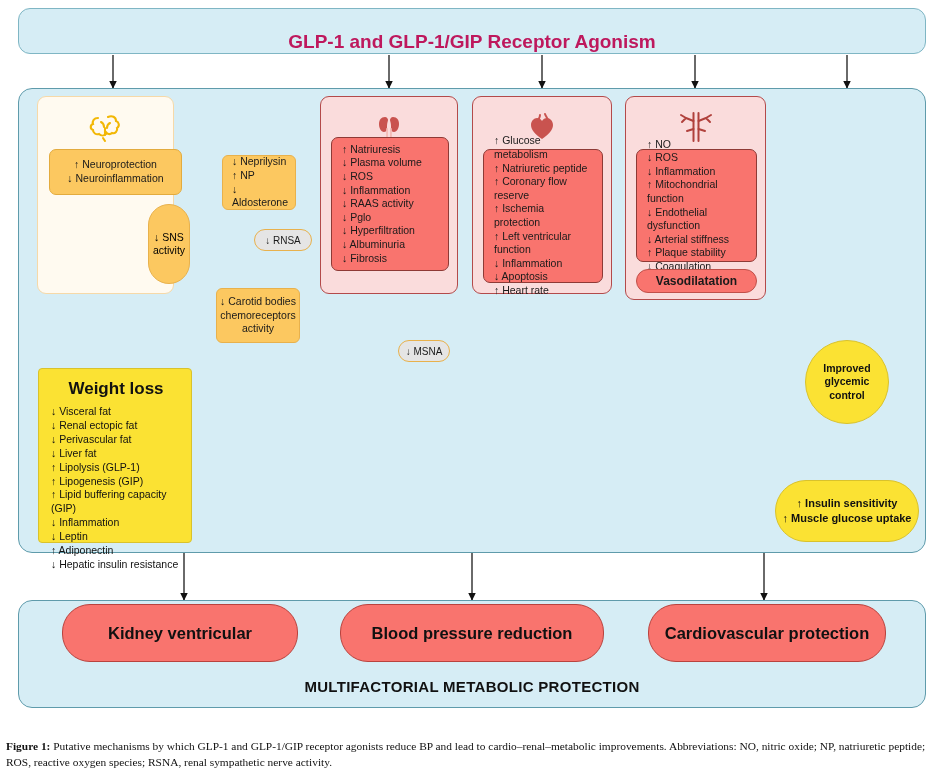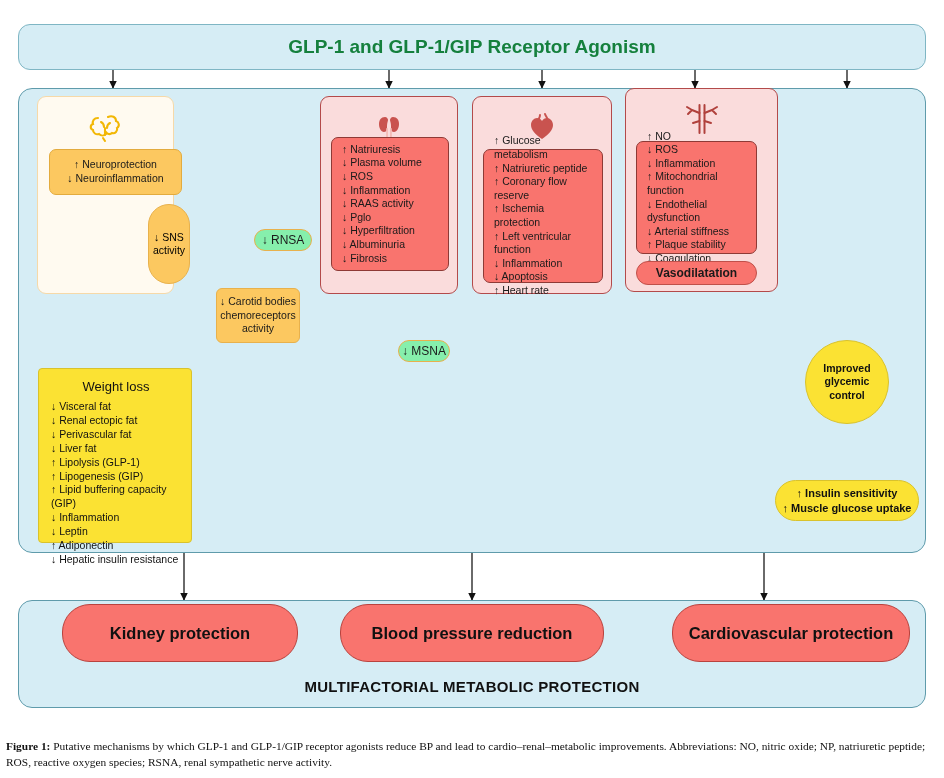--- a/index.html
+++ b/index.html
@@ -6,22 +6,22 @@
   html, body { margin:0; padding:0; background:#ffffff; }
   body { font-family:"Liberation Sans", sans-serif; }
 
   #page { position:relative; width:944px; height:778px; background:#ffffff; overflow:hidden; }
 
   
   .box { position:absolute; border-radius:10px; }
 
   .banner {
     background:#d6edf5; border:1.5px solid #7fb6c4; border-radius:12px;
-    display:flex; align-items:center; justify-content:center;
-    font-weight:bold; color:#15803d;margin-top:16px;
+    display:flex; align-items:flex-end; justify-content:center;
+    font-weight:bold; color:#be185d;
   }
   .container {
     background:#d6edf5; border:1.5px solid #5f9bab; border-radius:14px;
   }
 
   
   .panel { position:absolute; border-radius:9px; }
   .panel.red   { background:#fadcdc; border:1.6px solid #b34a4a; }
   .panel.cream { background:#fffaf0; border:1.6px solid #f6d9a8; }
 
@@ -30,44 +30,44 @@
 
   .inner { position:absolute; border-radius:7px; padding:8px 10px; }
   .inner.red    { background:#f9746e; border:1.4px solid #8e3a36; }
   .inner.orange { background:#fcc860; border:1.4px solid #e3ab3e; }
   .inner.yellow { background:#fbd34d; border:1.4px solid #e0b52f; }
 
   .list { font-size:10.5px; line-height:13.6px; color:#1a1a1a; white-space:pre-line; }
   .list.center { text-align:center; }
 
   .pill {
-    position:absolute; background:#86efac; border:1.4px solid #e8b14c;
+    position:absolute; background:#e5e5e5; border:1.4px solid #e8b14c;
     border-radius:999px; display:flex; align-items:center; justify-content:center;
-    font-size:12px; color:#1a1a1a; text-align:center;
+    font-size:10px; color:#1a1a1a; text-align:center;
   }
   .pill.red { background:#f9746e; border-color:#c0504a; font-weight:bold; font-size:12px; }
 
   .obox {
     position:absolute; background:#fcc860; border:1.4px solid #e8b14c; border-radius:6px;
     display:flex; align-items:center; justify-content:center;
     font-size:10.5px; color:#1a1a1a; white-space:pre-line; line-height:13.6px;
   }
   .obox.left { justify-content:flex-start; padding-left:9px; text-align:left; }
 
   .sns {
     position:absolute; background:#fcc860; border:1.4px solid #e8b14c;
     border-radius:40px; display:flex; align-items:center; justify-content:center;
     font-size:10.5px; line-height:13.4px; text-align:center; white-space:pre-line;
   }
 
   .wl {
     position:absolute; background:#fbe233; border:1.4px solid #d9c22c; border-radius:4px;
     padding:10px 10px 8px 12px;
   }
-  .wl-title { font-size:13px; font-weight:normal; text-align:center; margin-bottom:6px; color:#111; }
+  .wl-title { font-size:17px; font-weight:bold; text-align:center; margin-bottom:6px; color:#111; }
   .wl-list  { font-size:10.5px; line-height:13.9px; white-space:pre-line; color:#111; }
 
   .circle {
     position:absolute; background:#fbe233; border:1.4px solid #d9c22c; border-radius:50%;
     display:flex; align-items:center; justify-content:center; text-align:center;
     font-size:10.5px; font-weight:bold; line-height:13.5px; white-space:pre-line; color:#111;
   }
   .stadium {
     position:absolute; background:#fbe233; border:1.4px solid #d9c22c; border-radius:999px;
     display:flex; align-items:center; justify-content:center; text-align:center;
@@ -228,21 +228,21 @@
 ↑ Natriuretic peptide
 ↑ Coronary flow reserve
 ↑ Ischemia protection
 ↑ Left ventricular function
 ↓ Inflammation
 ↓ Apoptosis
 ↑ Heart rate</div>
     </div>
   </div>
 
-  <div class="panel red" style="left:625px; top:88px; width:153px; height:204px;">
+  <div class="panel red" style="left:625px; top:96px; width:141px; height:204px;">
     <div class="panel-icon">
       <svg width="40" height="36" viewBox="0 0 40 36">
         <g stroke="#b0413c" stroke-width="2" fill="none" stroke-linecap="round">
           <path d="M17.5 4v28M22.5 4v28"></path>
           <path d="M17.5 12L10 9M10 9L5 6M10 9L6 13"></path>
           <path d="M22.5 12L30 9M30 9L35 6M30 9L34 13"></path>
           <path d="M17.5 20L11 22M22.5 20L29 22"></path>
         </g>
       </svg>
     </div>
@@ -253,20 +253,23 @@
 ↑ Mitochondrial function
 ↓ Endothelial dysfunction
 ↓ Arterial stiffness
 ↑ Plaque stability
 ↓ Coagulation</div>
     </div>
     <div class="pill red" style="left:10px; top:172px; width:121px; height:24px;">Vasodilatation</div>
   </div>
 
 
+  <div class="obox left" style="left:222px; top:155px; width:74px; height:55px;">↓ Neprilysin
+↑ NP
+↓ Aldosterone</div>
 
   <div class="pill" style="left:254px; top:229px; width:58px; height:22px;">↓ RNSA</div>
 
   <div class="obox" style="left:216px; top:288px; width:84px; height:55px; text-align:center;">↓ Carotid bodies
 chemoreceptors
 activity</div>
 
   <div class="pill" style="left:398px; top:340px; width:52px; height:22px;">↓ MSNA</div>
 
   <div class="wl" style="left:38px; top:368px; width:154px; height:175px;">
@@ -281,28 +284,28 @@
 ↓ Inflammation
 ↓ Leptin
 ↑ Adiponectin
 ↓ Hepatic insulin resistance</div>
   </div>
 
   <div class="circle" style="left:805px; top:340px; width:84px; height:84px;">Improved
 glycemic
 control</div>
 
-  <div class="stadium" style="left:775px; top:480px; width:144px; height:41px;">↑ Insulin sensitivity
+  <div class="stadium" style="left:775px; top:480px; width:144px; height:62px;">↑ Insulin sensitivity
 ↑ Muscle glucose uptake</div>
 
   <div class="container box" style="left:18px; top:600px; width:908px; height:108px;"></div>
 
-  <div class="outcome" style="left:62px; top:604px; width:236px; height:58px;">Kidney protection</div>
+  <div class="outcome" style="left:62px; top:604px; width:236px; height:58px;">Kidney ventricular</div>
   <div class="outcome" style="left:340px; top:604px; width:264px; height:58px;">Blood pressure reduction</div>
-  <div class="outcome" style="left:672px; top:604px; width:238px; height:58px;">Cardiovascular protection</div>
+  <div class="outcome" style="left:648px; top:604px; width:238px; height:58px;">Cardiovascular protection</div>
 
   <div class="footer-title" style="left:18px; top:678px; width:908px;">MULTIFACTORIAL METABOLIC PROTECTION</div>
 
   <div class="caption">
     <b>Figure 1:</b><span> Putative mechanisms by which GLP-1 and GLP-1/GIP receptor agonists reduce BP and lead to cardio–renal–metabolic improvements. Abbreviations: NO, nitric oxide; NP, natriuretic peptide; ROS, reactive oxygen species; RSNA, renal sympathetic nerve activity.</span>
   </div>
 
 </div>
 
 </body></html>

